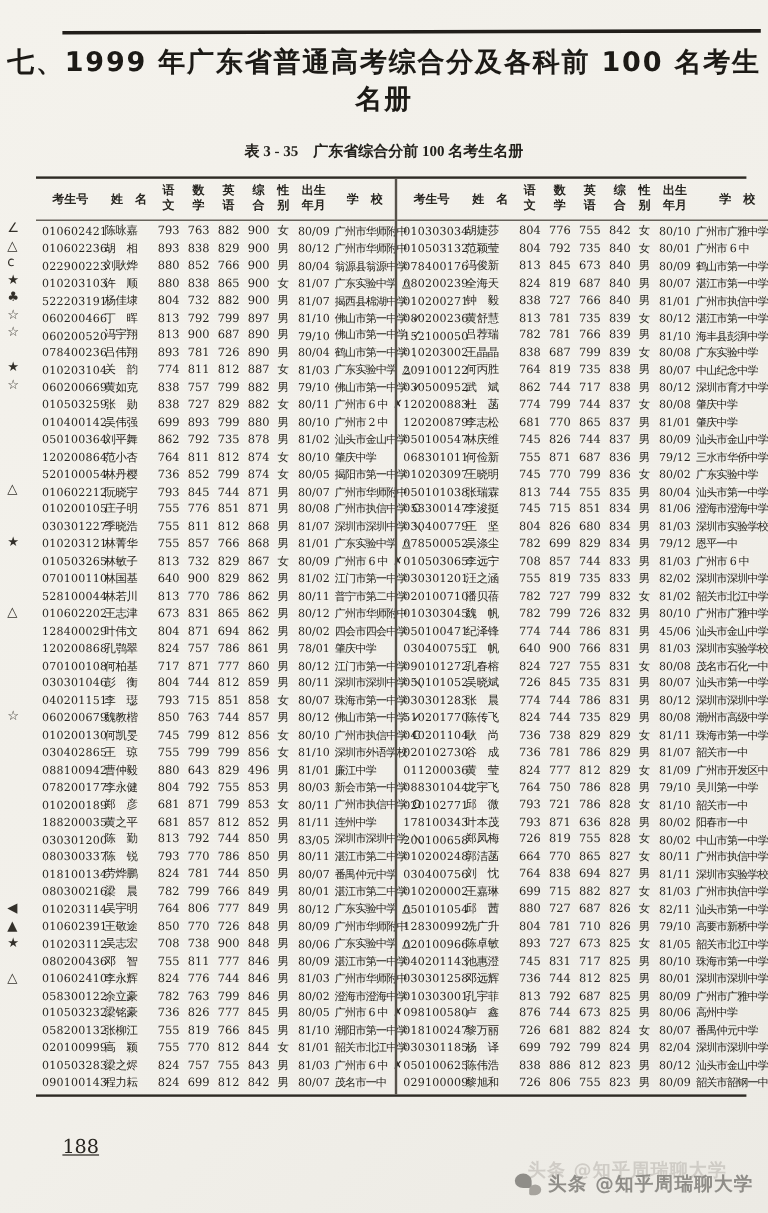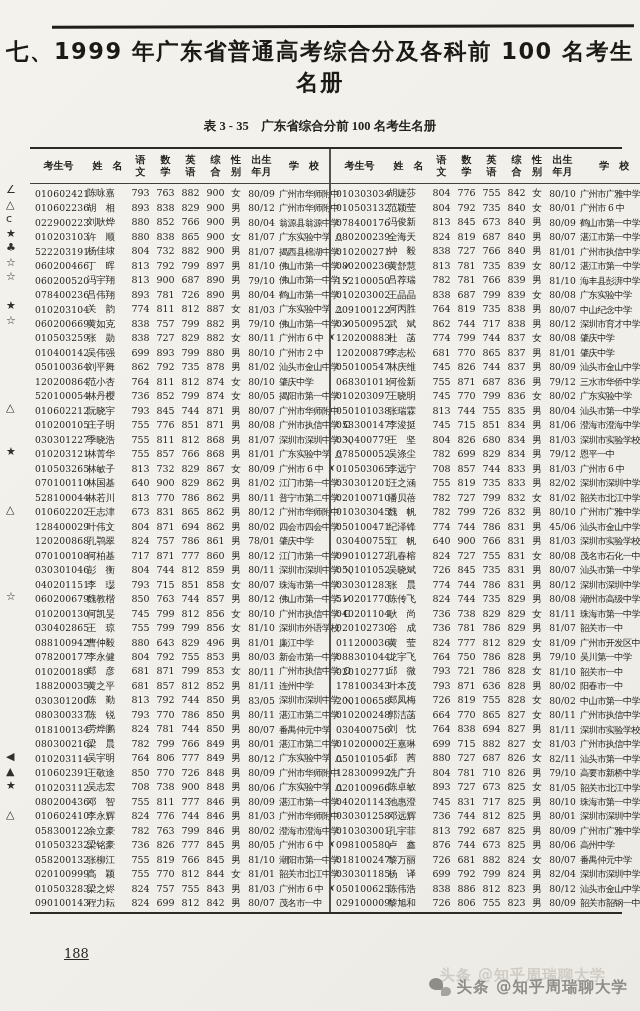--- a/index.html
+++ b/index.html
@@ -26,21 +26,21 @@
   .c-id{text-align:left;padding-left:5px;font-size:9.2px;letter-spacing:0.2px;}
   .c-name{text-align:left;letter-spacing:-0.3px;}
   .c-birth{font-size:9.2px;}
   .c-school{text-align:left;font-size:9.2px;letter-spacing:-0.6px;}
   .mk{font-family:"DejaVu Sans","Liberation Sans",sans-serif;margin-left:2px;font-size:9.5px;color:#2b2archive;}
   .mk{color:#2b2823;}
   .margin-marks{position:absolute;left:2px;top:183px;width:26px;height:727px;}
   .mmark{position:absolute;left:4px;font-family:"DejaVu Sans","Liberation Sans",sans-serif;font-size:11px;color:#33302a;}
   .note{position:absolute;left:47px;top:921px;font-size:12.5px;font-weight:700;
         font-family:"DejaVu Sans","Liberation Sans",sans-serif;color:#23211c;}
-  .pagenum{position:absolute;left:64px;top:946px;font-size:13px;text-decoration:underline;}
+  .pagenum{position:absolute;left:52px;top:946px;font-size:16px;text-decoration:underline;}
   .wm-ghost{position:absolute;right:34px;top:966px;color:rgba(170,167,160,0.45);font-size:15px;
             font-family:"DejaVu Sans","Liberation Sans",sans-serif;font-weight:700;letter-spacing:1px;}
   .watermark{position:absolute;right:12px;top:977px;color:#8f8d88;font-size:15.5px;font-weight:700;
              font-family:"DejaVu Sans","Liberation Sans",sans-serif;display:flex;align-items:center;gap:5px;letter-spacing:1px;}
   .wm-icon{position:relative;width:23px;height:19px;display:inline-block;}
   .wm-icon::before{content:"";position:absolute;left:0;top:0;width:14px;height:12px;background:#8f8d88;border-radius:55% 55% 15% 55%;}
   .wm-icon::after{content:"";position:absolute;right:1px;bottom:1px;width:10px;height:9px;background:#a6a39d;border-radius:55% 55% 55% 15%;}
 </style>
 </head>
 <body>

